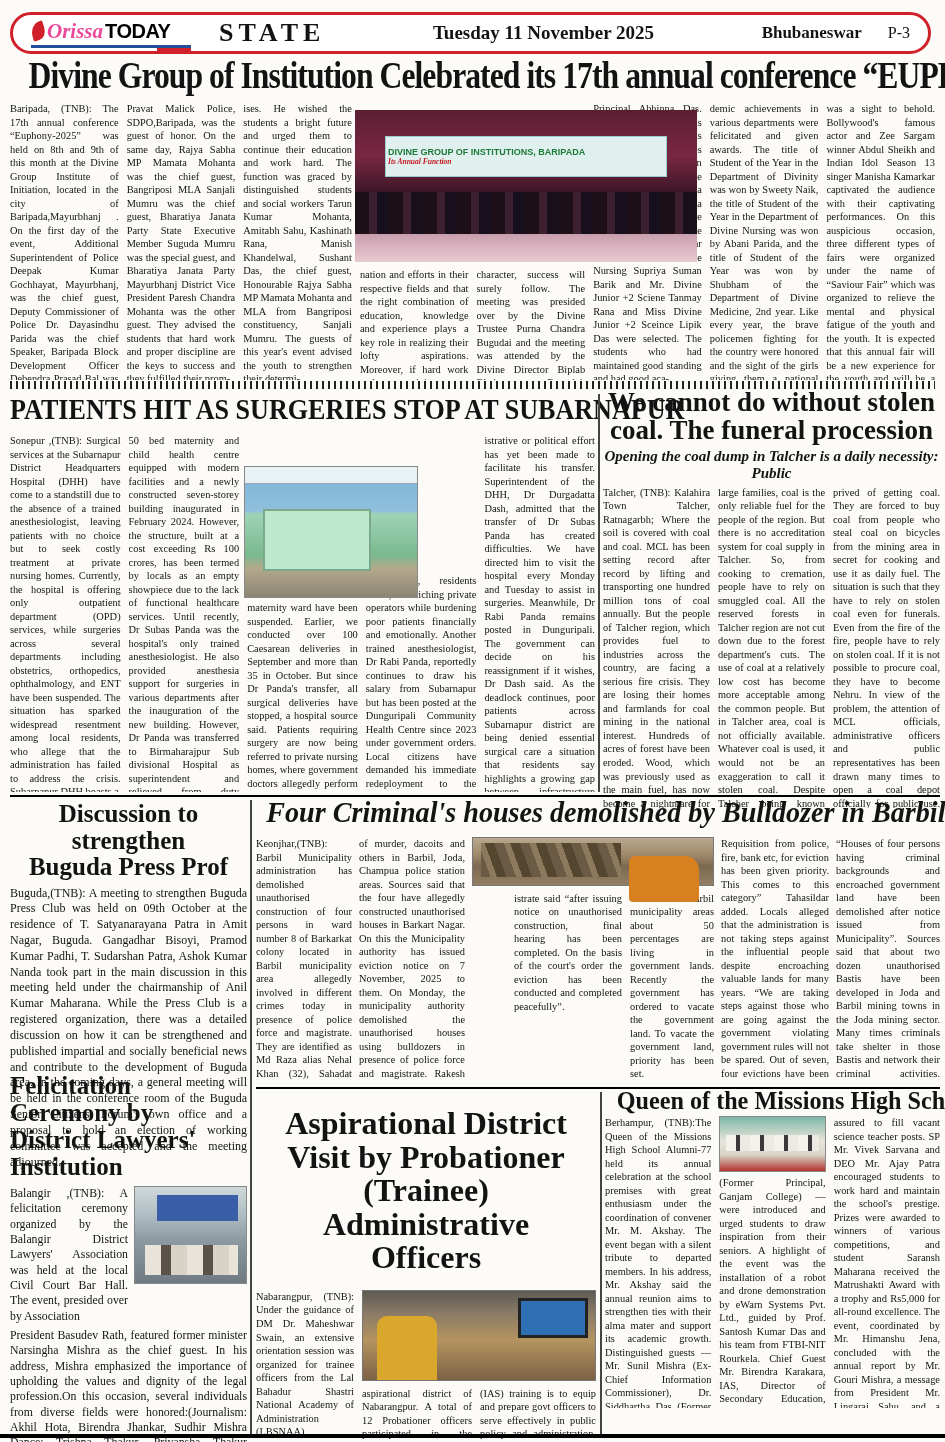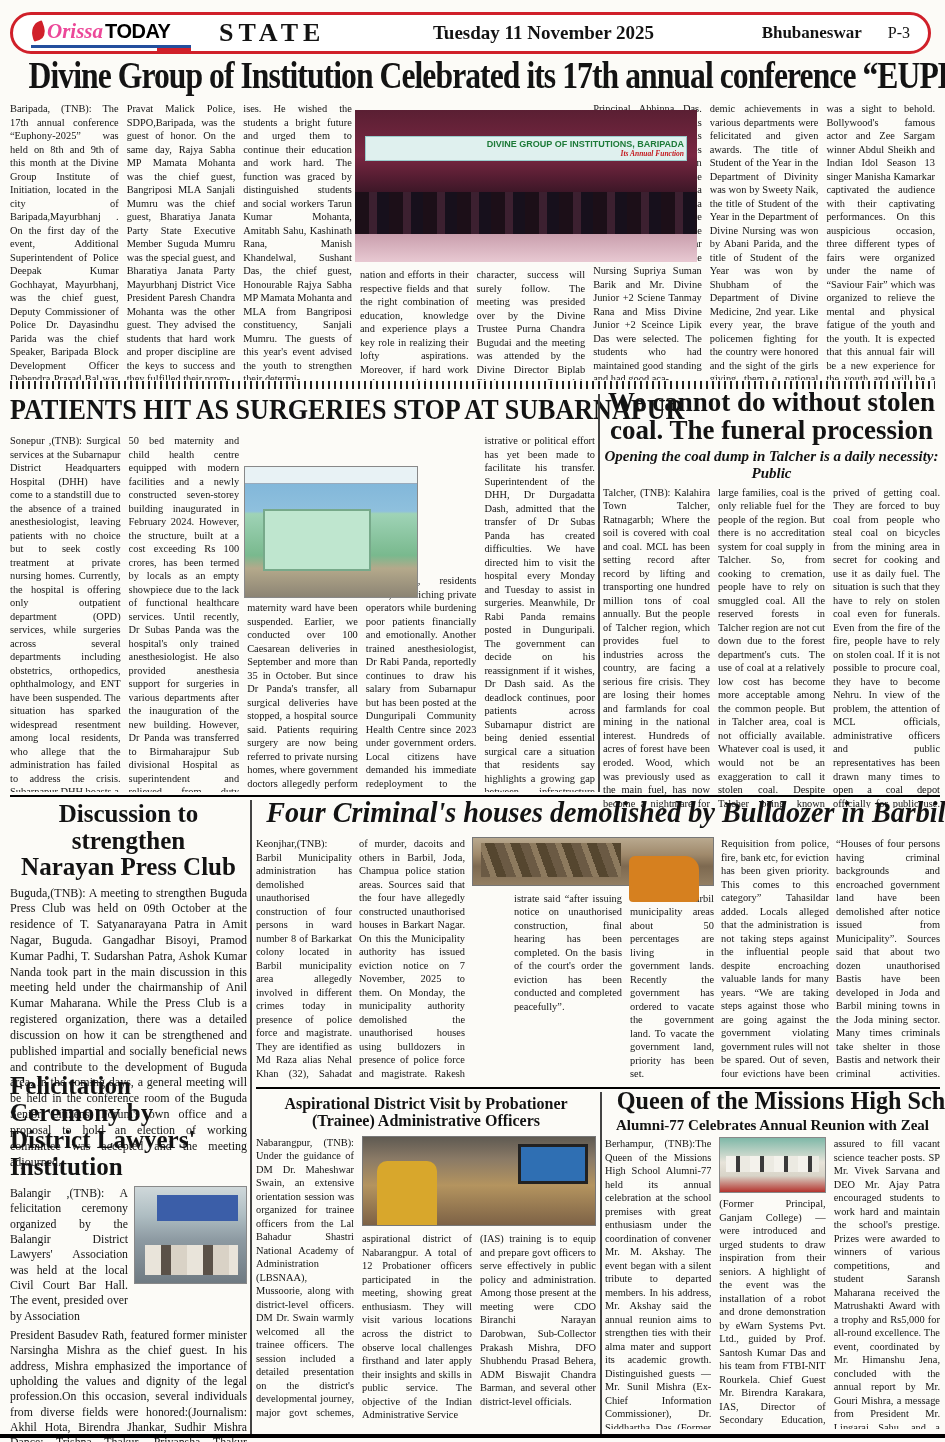--- a/index.html
+++ b/index.html
@@ -22,21 +22,21 @@
   .mast-page{font-size:16px;}
   
   .main-headline{position:absolute;left:10px;top:56px;width:925px;margin:0;text-align:center;
                  font-size:33px;font-weight:bold;letter-spacing:-1px;transform:scale(.96,1.12);transform-origin:center top;white-space:nowrap;}
   
   .a1-body{position:absolute;left:10px;top:102px;width:925px;height:278px;display:flex;gap:8px;}
   .col{flex:1;font-size:10.4px;line-height:1.3;text-align:justify;overflow:hidden;}
   .a1-photo{position:absolute;left:345px;top:8px;width:342px;height:152px;
             background:linear-gradient(180deg,#5a1f33 0%,#7a2742 30%,#3a1626 55%,#caa0ae 82%,#e8c9d2 100%);
             overflow:hidden;}
-  .a1-banner{margin:26px 10px 0;background:#dff0ee;border:1px solid #9cc;text-align:right;padding:2px 2px;}
+  .a1-banner{margin:26px 30px 0;background:#dff0ee;border:1px solid #9cc;text-align:left;padding:10px 2px;}
   .a1-banner-text{color:#1d7a38;font-family:"Liberation Sans",sans-serif;font-weight:bold;font-size:9px;}
   .a1-banner-sub{color:#c4161c;font-style:italic;font-size:7.5px;font-weight:bold;}
   .a1-photo .crowd{position:absolute;left:0;bottom:28px;width:100%;height:42px;
             background:repeating-linear-gradient(90deg,#1c0f18 0 14px,#3c2030 14px 22px,#17101c 22px 34px);}
   .pad-photo{padding-top:166px;}
   .dotted{position:absolute;left:10px;top:381px;width:925px;height:8px;
           background:repeating-linear-gradient(90deg,#222 0 2px,transparent 2px 6px);}
   
   .patients{position:absolute;left:10px;top:392px;width:585px;}
   .patients h2{margin:0;font-size:30px;white-space:nowrap;transform:scaleX(.87);transform-origin:left center;}
@@ -75,21 +75,21 @@
   .b-mid{width:242px;flex:none;display:flex;flex-direction:column;}
   .b-photo{height:124px;background:linear-gradient(180deg,#b9a98f 0%,#a08a6c 35%,#7d6950 60%,#937f63 100%);position:relative;border:1px solid #777;}
   .b-photo::before{content:"";position:absolute;right:14px;top:18px;width:70px;height:46px;background:#d6801f;border-radius:6px 14px 4px 4px;}
   .b-photo::after{content:"";position:absolute;left:8px;bottom:8px;width:140px;height:34px;
         background:repeating-linear-gradient(70deg,#6b5a44 0 9px,#8d7a5e 9px 15px,#55462f 15px 24px);}
   .b-mid-cols{display:flex;gap:8px;margin-top:6px;flex:1;margin-left:42px;}
   .b-c4{width:108px;flex:none;}
   .b-c5{flex:1;}
   
   .asp{position:absolute;left:256px;top:1092px;width:340px;}
-  .asp h2{margin:4px;text-align:center;font-size:16px;line-height:1.05;}
+  .asp h2{margin:15px;text-align:center;font-size:32px;line-height:1.05;}
   .asp-body{display:flex;gap:8px;margin-top:6px;height:286px;}
   .asp-c1{width:98px;flex:none;}
   .asp-right{flex:1;display:flex;flex-direction:column;}
   .asp-photo{height:112px;background:linear-gradient(180deg,#5f5a52 0%,#8a7a66 25%,#b4945f 55%,#7d6246 100%);position:relative;border:1px solid #777;}
   .asp-photo::before{content:"";position:absolute;right:10px;top:10px;width:64px;height:34px;background:#2f6fb3;box-shadow:0 0 0 3px #222;}
   .asp-photo::after{content:"";position:absolute;left:14px;bottom:0;width:60px;height:64px;background:#d8a72c;border-radius:10px 10px 0 0;}
   .asp-cols{display:flex;gap:8px;margin-top:6px;flex:1;}
   .asp-c2{width:110px;flex:none;}
   .asp-c3{flex:1;}
   
@@ -165,21 +165,21 @@
       <div class="col">large families, coal is the only reliable fuel for the people of the region. But there is no accreditation system for coal supply in Talcher. So, from cooking to cremation, people have to rely on smuggled coal. All the reserved forests in Talcher region are not cut down due to the forest department's cuts. The use of coal at a relatively low cost has become more acceptable among the common people. But in Talcher area, coal is not officially available. Whatever coal is used, it would not be an exaggeration to call it stolen coal. Despite Talcher being known throughout the country as a coal mining area, the people of Talcher are de-</div>
       <div class="col">prived of getting coal. They are forced to buy coal from people who steal coal on bicycles from the mining area in secret for cooking and use it as daily fuel. The situation is such that they have to rely on stolen coal even for funerals. Even from the fire of the fire, people have to rely on stolen coal. If it is not possible to procure coal, they have to become Nehru. In view of the problem, the attention of MCL officials, administrative officers and public representatives has been drawn many times to open a coal depot officially for public use. However, this is not given enough importance and there is no urgency to open the coal dump.</div>
     </div>
   </div>
 
   <div class="hrule" style="left:10px;top:795px;width:930px;height:2px;"></div>
   <div class="vrule" style="left:250px;top:800px;width:1.5px;height:636px;"></div>
 
   <div class="buguda">
     <h2><span>Discussion to strengthen</span><br>
-        <span>Narayan Press Club</span></h2>
+        <span>Buguda Press Prof</span></h2>
     <div class="wide">Buguda,(TNB): A meeting to strengthen Buguda Press Club was held on 09th October at the residence of T. Satyanarayana Patra in Amit Nagar, Buguda. Gangadhar Bisoyi, Pramod Kumar Padhi, T. Sudarshan Patra, Ashok Kumar Nanda took part in the main discussion in this meeting held under the chairmanship of Anil Kumar Maharana. While the Press Club is a registered organization, there was a detailed discussion on how it can be strengthened and published impartial and socially beneficial news and contribute to the development of Buguda area. In the coming days, a general meeting will be held in the conference room of the Buguda Senior Citizens' Forum's own office and a proposal to hold an election of working committee was accepted and the meeting adjourned.</div>
   </div>
 
   <div class="felic">
     <h2><span>Felicitation Ceremony by</span><br>
         <span>District Lawyers' Institution</span></h2>
     <div class="felic-row">
       <div class="felic-intro">Balangir ,(TNB): A felicitation ceremony organized by the Balangir District Lawyers' Association was held at the local Civil Court Bar Hall. The event, presided over by Association</div>
       <div class="felic-photo"></div>
     </div>
@@ -216,21 +216,20 @@
         <div class="asp-cols">
           <div class="col asp-c2">aspirational district of Nabarangpur. A total of 12 Probationer officers participated in the meeting, showing great enthusiasm.  They will visit various locations across the district to observe local challenges firsthand and later apply their insights and skills in public service. The objective of the Indian Administrative Service</div>
           <div class="col asp-c3">(IAS) training is to equip and prepare govt officers to serve effectively in public policy and administration. Among those present at the meeting were CDO Biranchi Narayan Darobwan, Sub-Collector Prakash Mishra, DFO Shubhendu Prasad Behera, ADM Biswajit Chandra Barman, and several other district-level officials.</div>
         </div>
       </div>
     </div>
   </div>
 
   <div class="queen">
     <h2>Queen of the Missions High School</h2>
-    <h3>Alumni-77 Celebrates Annual Reunion with Zeal</h3>
     <div class="q-body">
       <div class="col q-c">Berhampur, (TNB):The Queen of the Missions High School Alumni-77 held its annual celebration at the school premises with great enthusiasm under the coordination of convener Mr. M. Akshay. The event began with a silent tribute to departed members. In his address, Mr. Akshay said the annual reunion aims to strengthen ties with their alma mater and support its academic growth. Distinguished guests — Mr. Sunil Mishra (Ex-Chief Information Commissioner), Dr. Siddhartha Das (Former Principal, SCB Medical College), and Prof. B.R. Murthy</div>
       <div class="col q-c">
         <div class="q-photo"></div>
         <span>(Former Principal, Ganjam College) — were introduced and urged students to draw inspiration from their seniors.  A highlight of the event was the installation of a robot and drone demonstration by eWarn Systems Pvt. Ltd., guided by Prof. Santosh Kumar Das and his team from FTBI-NIT Rourkela. Chief Guest Mr. Birendra Karakara, IAS, Director of Secondary Education, praised the Alumni-77 for their contribution and</span>
       </div>
       <div class="col q-c">assured to fill vacant science teacher posts. SP Mr. Vivek Sarvana and DEO Mr. Ajay Patra encouraged students to work hard and maintain the school's prestige. Prizes were awarded to winners of various competitions, and student Saransh Maharana received the Matrushakti Award with a trophy and Rs5,000 for all-round excellence. The event, coordinated by Mr. Himanshu Jena, concluded with the annual report by Mr. Gouri Mishra, a message from President Mr. Lingaraj Sahu, and a vote of thanks by Mr. Krishna Mohapatra.</div>
     </div>
   </div>
 

